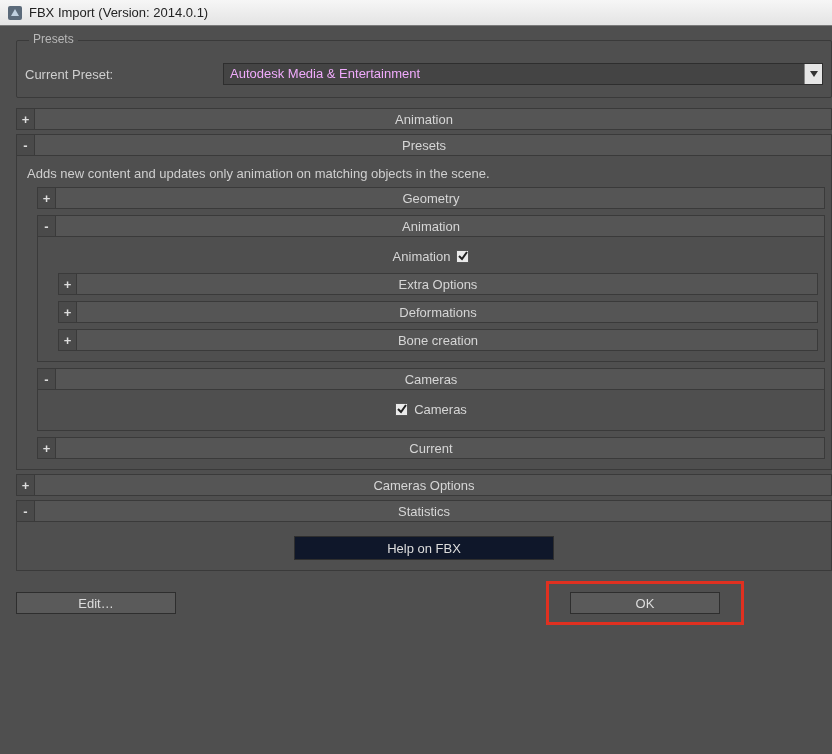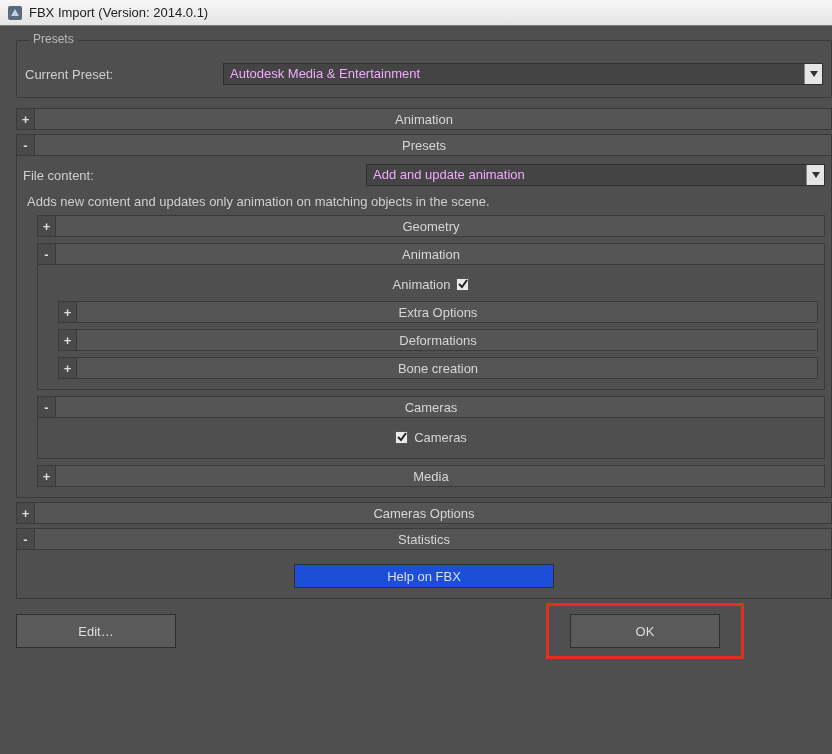--- a/index.html
+++ b/index.html
@@ -157,41 +157,41 @@
   }
   .checkbox svg { width: 10px; height: 10px; }
   .desc-text {
     color: #cfcfcf;
     padding: 2px 0 0 4px;
   }
   .help-btn {
     height: 24px;
     width: 260px;
     margin: 6px auto 0 auto;
-    background: #1d4ed8;
+    background: #0f172a;
     border: 1px solid #2e2e2e;
     color: #ddd;
     display: flex; align-items: center; justify-content: center;
   }
   .info-text {
     color: #cfcfcf;
     padding: 6px 4px 0 4px;
   }
 
   
   .footer {
     display: flex;
     gap: 370px;
     padding-right: 0;
     align-items: center;
     height: 44px;
     padding-left: 0;
   }
   .btn {
-    height: 34px;
+    height: 22px;
     background: #5a5a5a;
     border: 1px solid #2e2e2e;
     color: #ddd;
     display: flex; align-items: center; justify-content: center;
   }
   .btn-edit { width: 160px; }
   .btn-ok-wrap {
     border: 3px solid #e03020;
     padding: 8px 21px;
   }
@@ -236,31 +236,20 @@
         <span class="title">Animation</span>
       </div>
 
       <div>
         <div class="section-header">
           <span class="toggle">-</span>
           <span class="title">Presets</span>
         </div>
         <div class="section-body">
 
-          <div class="row file-content-row">
-            <span class="label">File content:</span>
-            <div class="select">
-              <span class="sel-text">Add and update animation</span>
-              <span class="sel-arrow">
-                <svg viewBox="0 0 8 6">
-                    <path d="M0 0 L8 0 L4 6 Z" fill="#333"></path>
-                  </svg>
-              </span>
-            </div>
-          </div>
 
           <div class="desc-text">Adds new content and updates only animation on matching objects in the scene.</div>
 
           <div class="subsections">
 
             <div class="section-header">
               <span class="toggle">+</span>
               <span class="title">Geometry</span>
             </div>
 
@@ -307,21 +296,21 @@
                         <path d="M1 5 L4 8 L9 1" stroke="#222" stroke-width="2" fill="none"></path>
                       </svg>
                   </span>
                   <span>Cameras</span>
                 </div>
               </div>
             </div>
 
             <div class="section-header">
               <span class="toggle">+</span>
-              <span class="title">Media</span>
+              <span class="title">Current</span>
             </div>
           </div>
         </div>
       </div>
 
       <div class="section-header">
         <span class="toggle">+</span>
         <span class="title">Cameras Options</span>
       </div>
 

